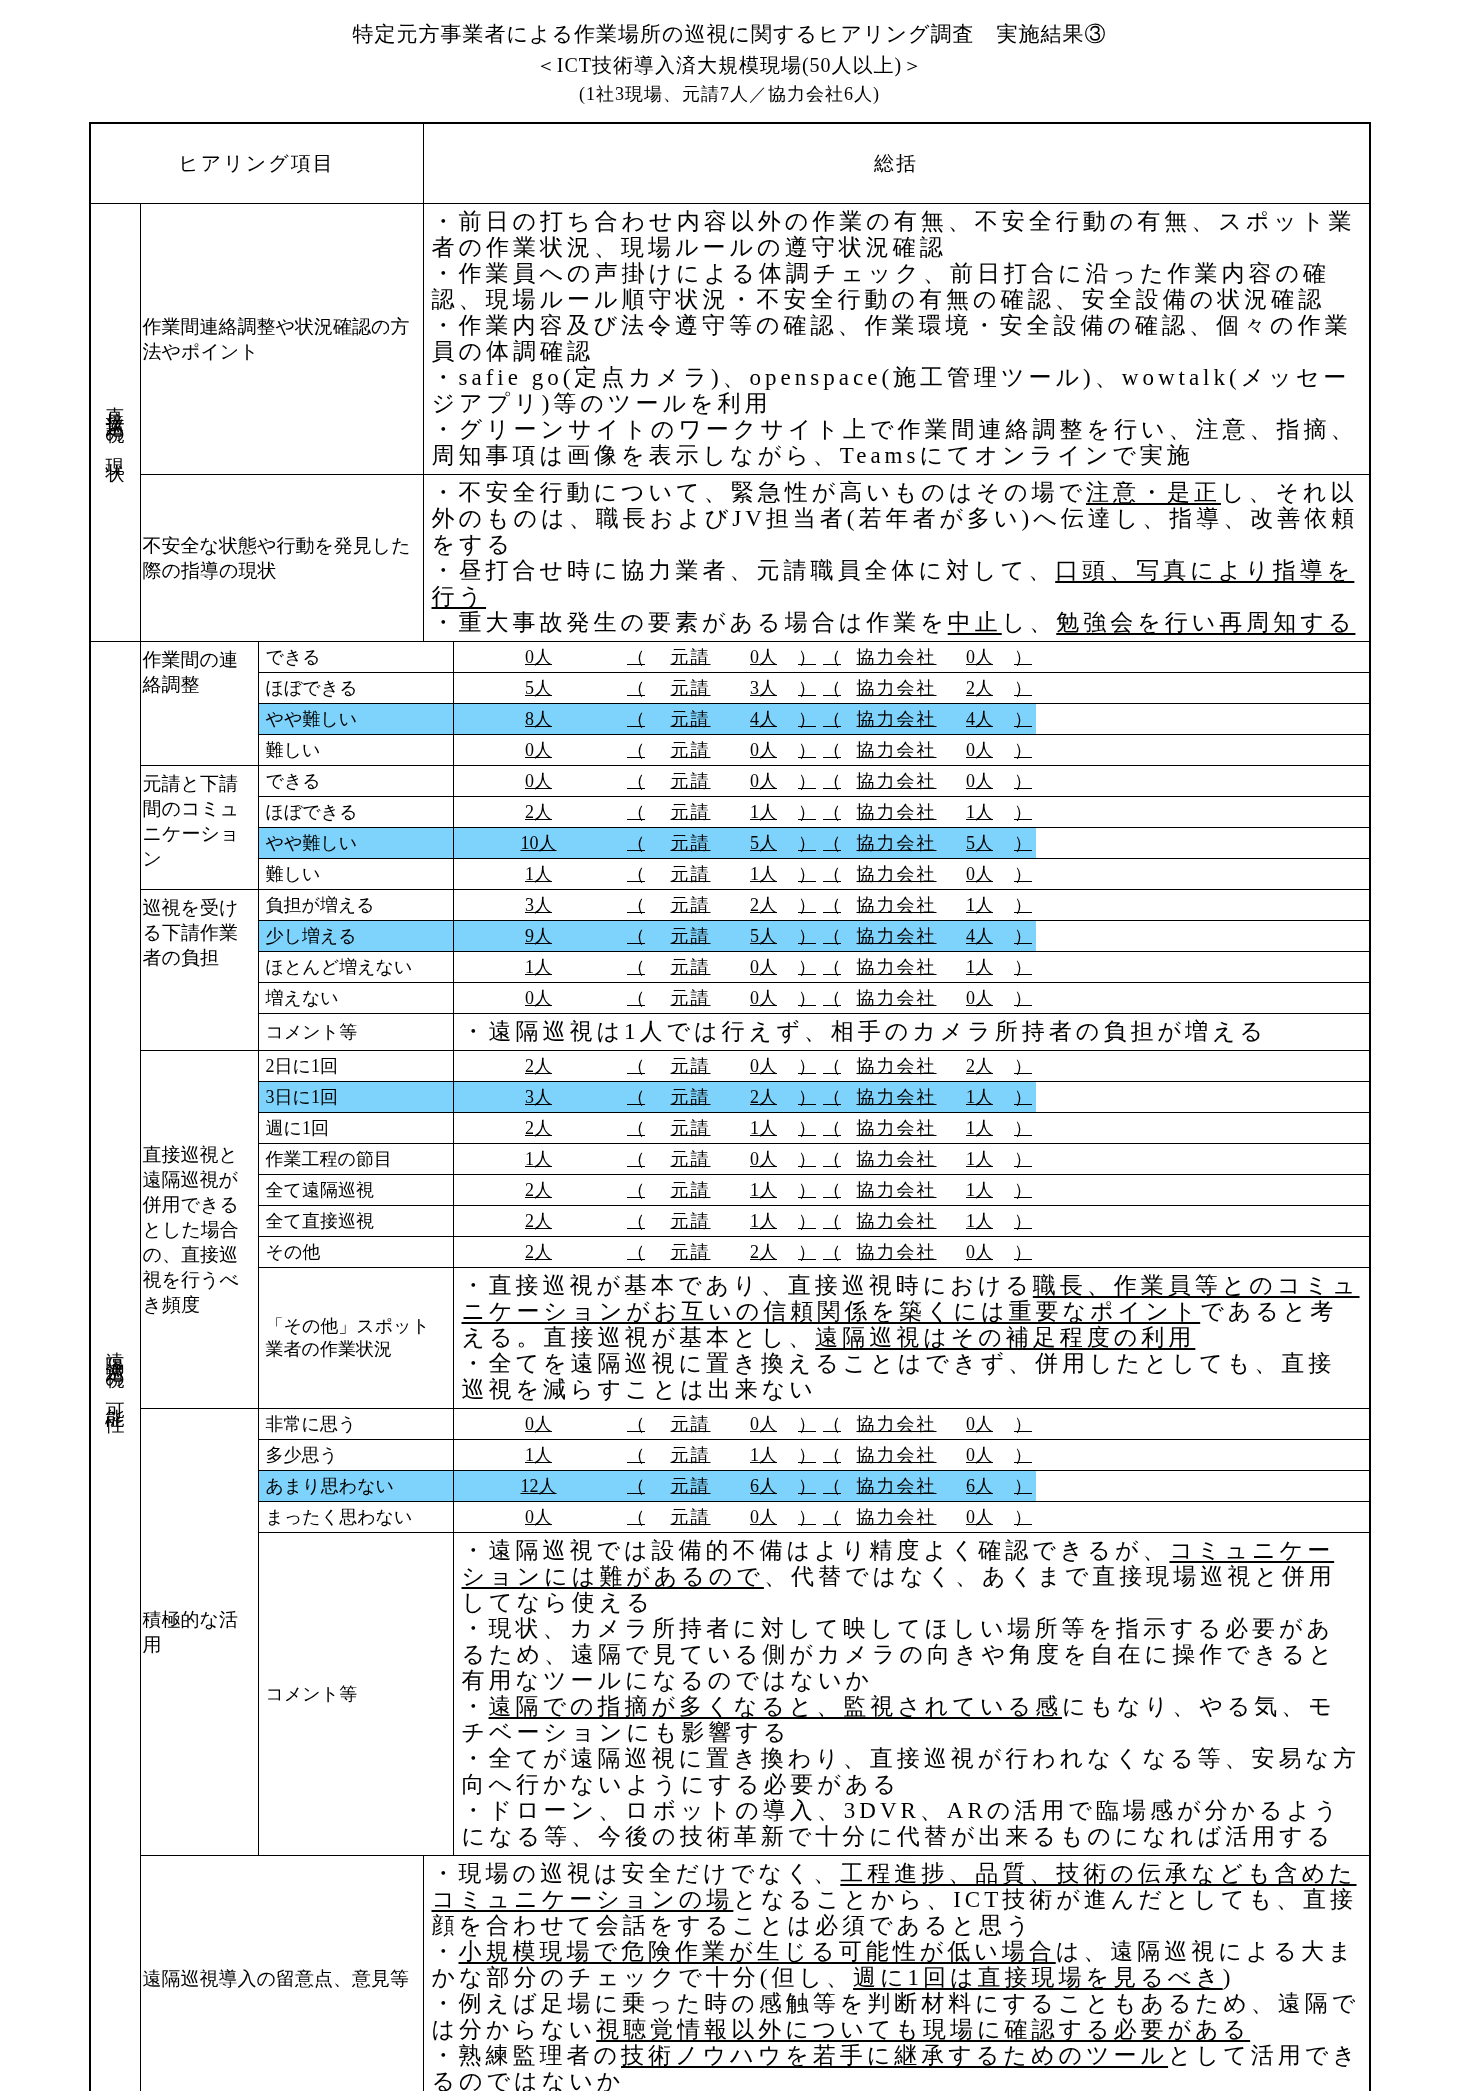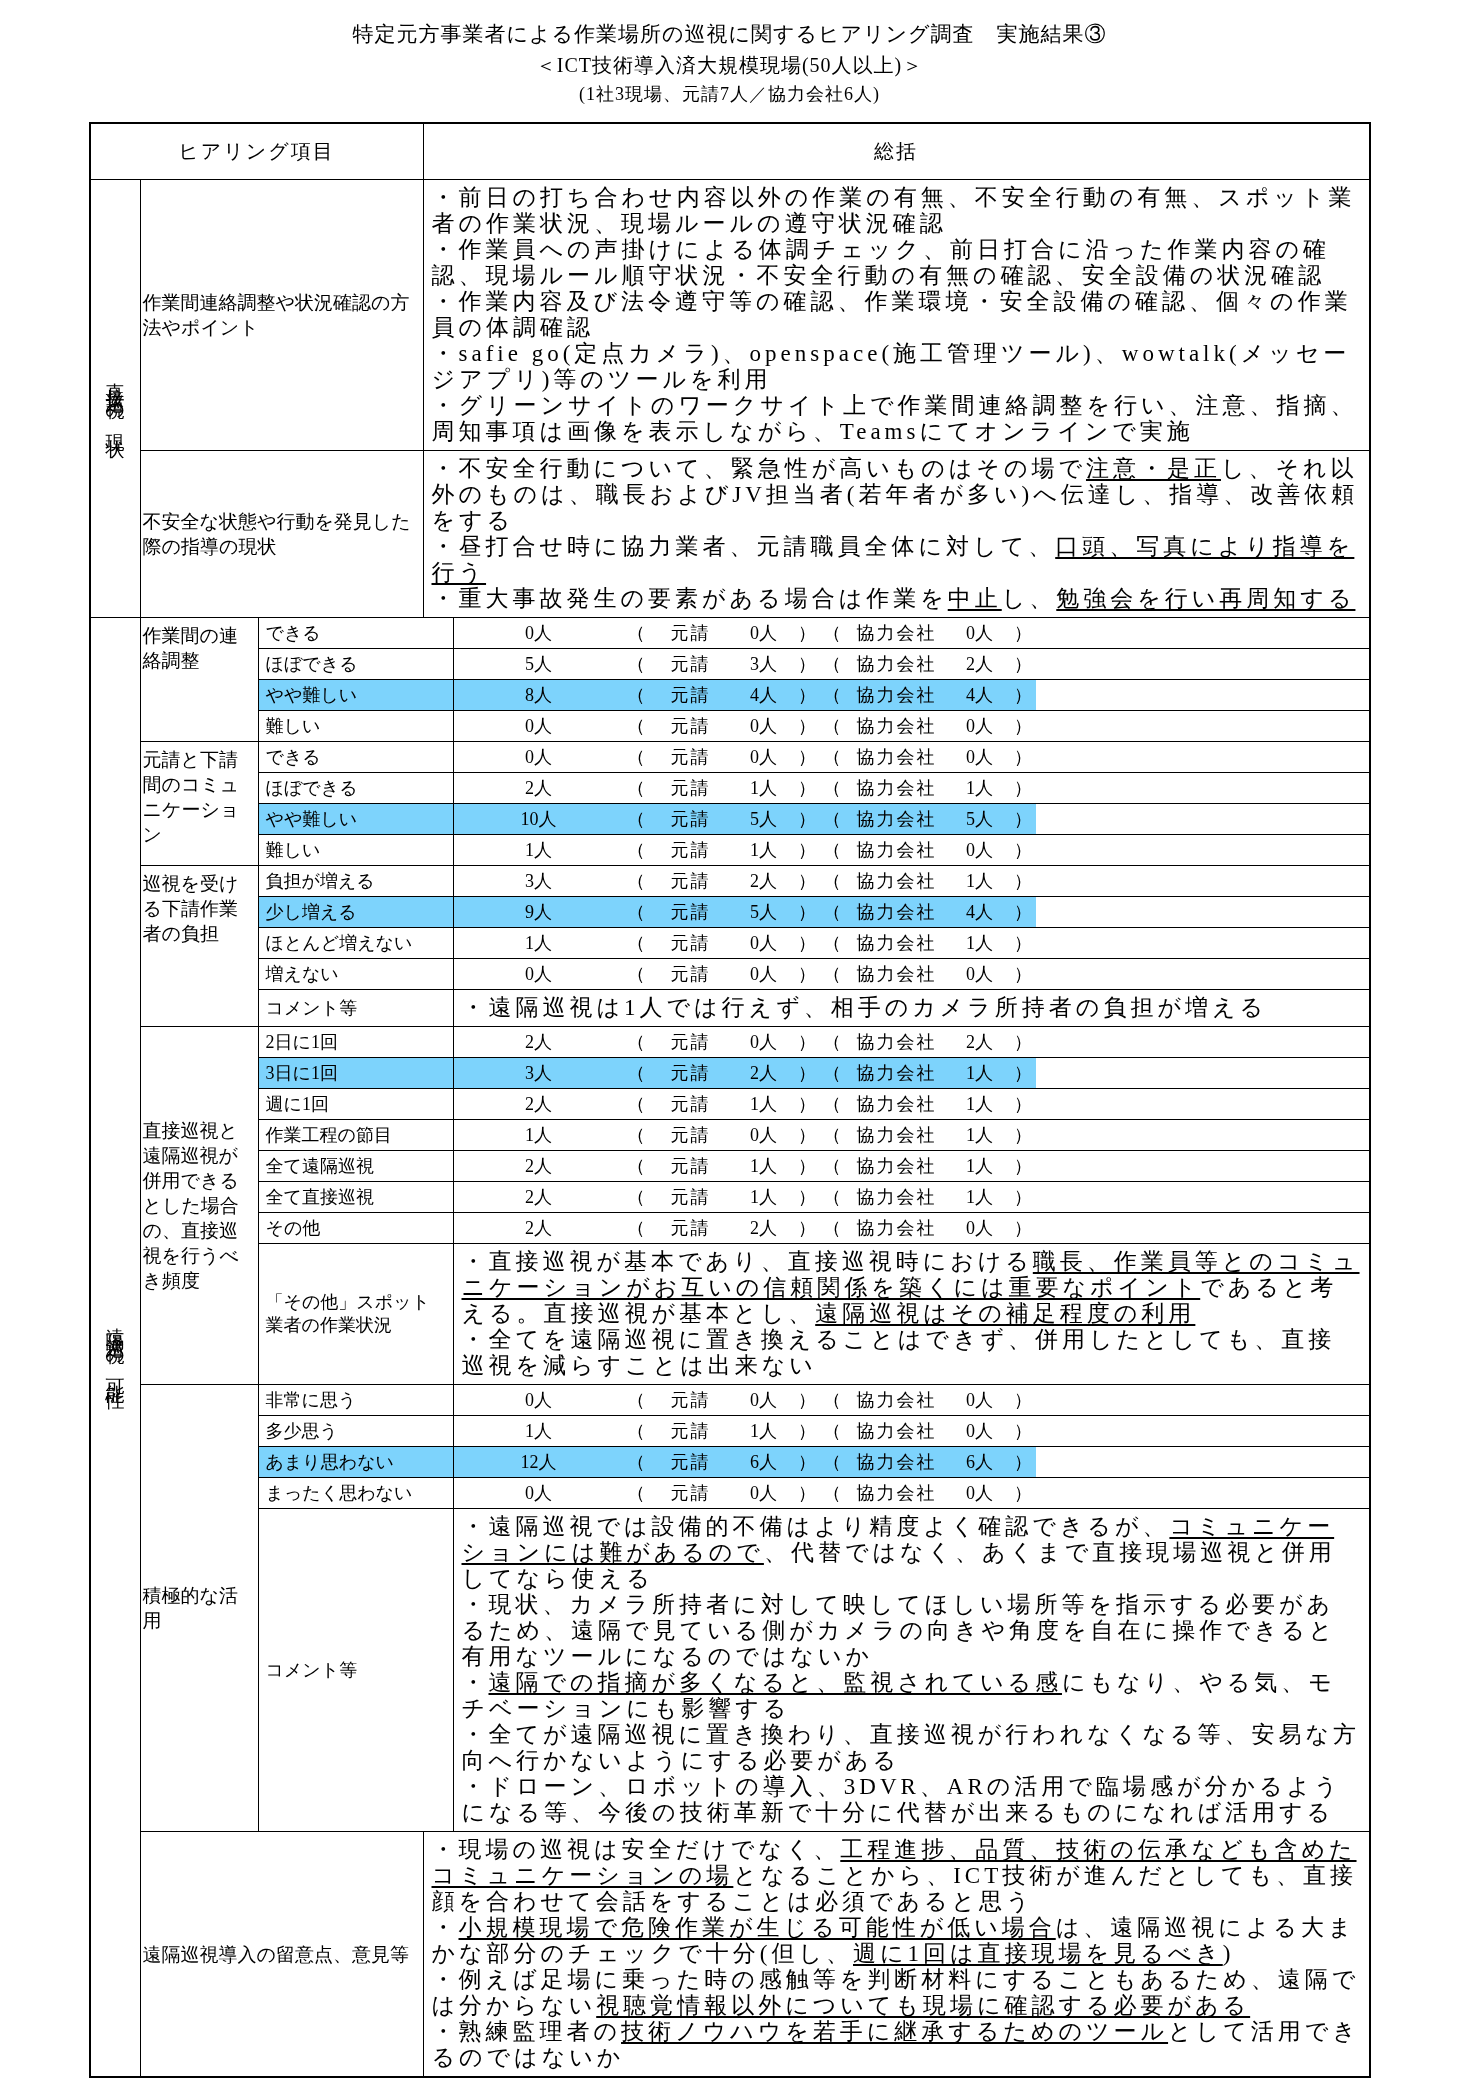--- a/index.html
+++ b/index.html
@@ -12,21 +12,21 @@
   .titles { padding-top: 18px; text-align: center; }
   .t1 { font-size: 21px; line-height: 32px; letter-spacing: 1px; }
   .t2 { font-size: 20px; line-height: 30px; letter-spacing: 1px; }
   .t3 { font-size: 18px; line-height: 28px; letter-spacing: 1px; }
 
   .tablewrap {
     width: 1282px;
     margin: 14px auto 0;
     border: 2px solid #000;
   }
-  .header-row { display: flex; border-bottom: 1px solid #000; height: 56px; }
+  .header-row { display: flex; border-bottom: 1px solid #000; height: 80px; }
   .th { display:flex; align-items:center; justify-content:center; font-size: 20px; letter-spacing: 2px; }
   .th-items { width: 333px; border-right: 1px solid #000; }
   .th-sum   { flex: 1; }
 
   .section { display: flex; border-bottom: 1px solid #000; }
   .section:last-child { border-bottom: none; }
   .groupcell {
     width: 50px; border-right: 1px solid #000;
     display: flex; align-items: center; justify-content: center;
   }
@@ -49,21 +49,21 @@
   .rows { flex: 1; display: flex; flex-direction: column; }
   .row { display: flex; border-bottom: 1px solid #000; flex: 1; }
   .row:last-child { border-bottom: none; }
 
   .optcell {
     width: 195px; border-right: 1px solid #000;
     display: flex; align-items: center; padding: 2px 7px;
     font-size: 18px; line-height: 23px;
   }
   .sumcell { flex: 1; display: flex; }
-  .countcell { align-items: stretch; min-height: 30px; }
+  .countcell { align-items: stretch; min-height: 30px; text-decoration: underline; }
   .numwrap { display: flex; align-items: center; width: 582px; font-size: 18px; }
   .num { width: 62px; text-align: center; }
   .num.total { width: 170px; }
   .paren { width: 25px; text-align: center; font-size: 18px; }
   .sublabel { width: 84px; text-align: center; font-size: 18px; letter-spacing: 2px; }
   .sublabel.partner { width: 104px; }
   .filler { flex: 1; }
 
   .hl { background: #7dd3fc; }
 

